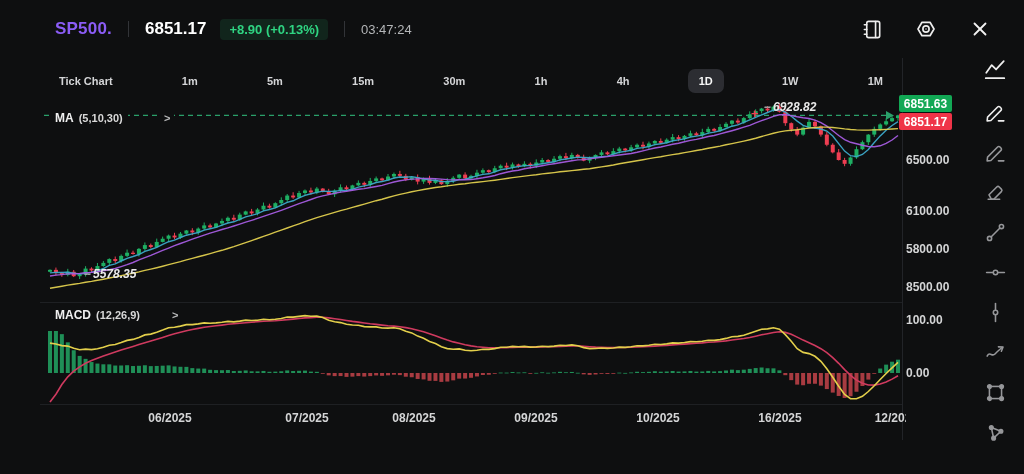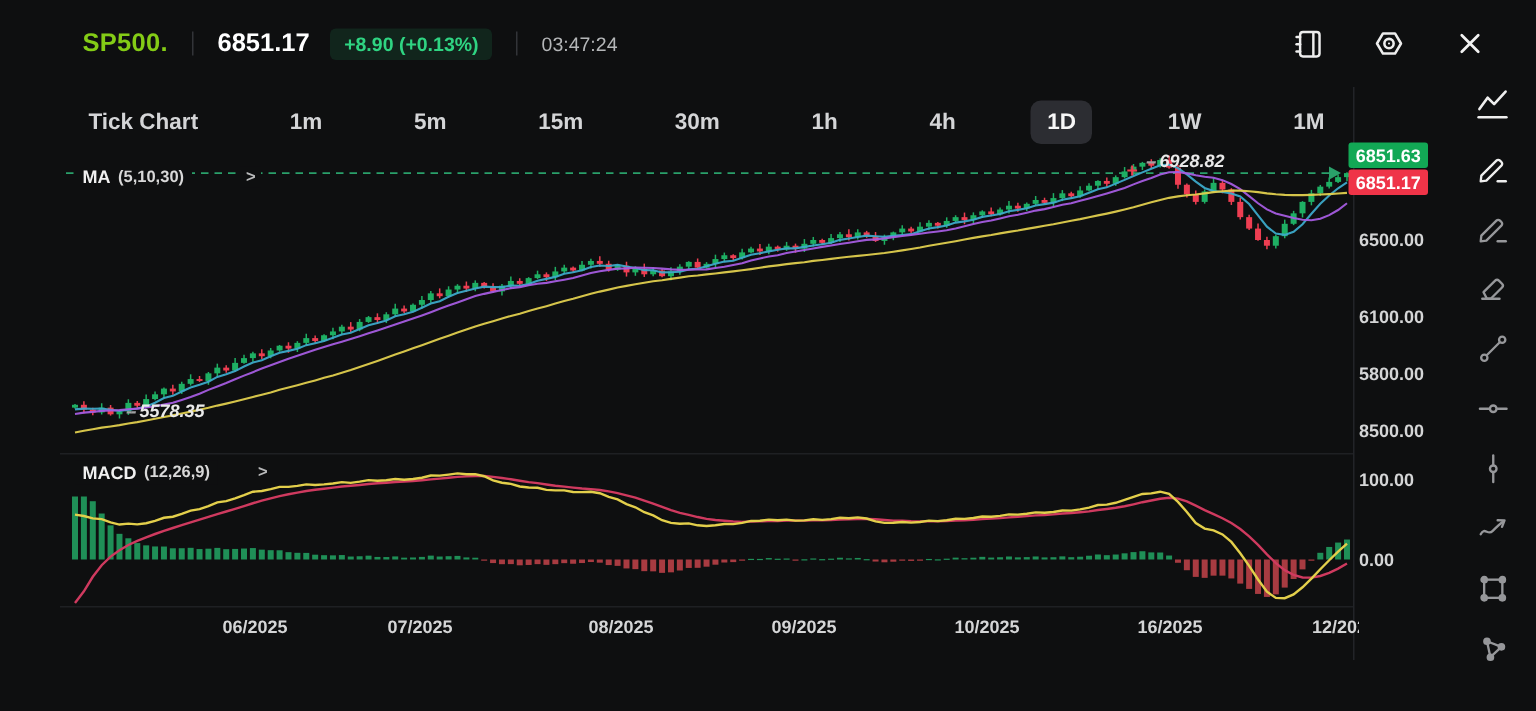--- a/index.html
+++ b/index.html
@@ -4,34 +4,34 @@
 <style>
   * { margin:0; padding:0; box-sizing:border-box; }
   html,body { background:#0e0f10; }
   body { width:1024px; height:474px; overflow:hidden;
          font-family:"Liberation Sans","DejaVu Sans",sans-serif; color:#e8e8e8; }
   #app { position:relative; width:1024px; height:474px; background:#0e0f10; }
 
   
   .header { position:absolute; left:0; top:0; width:1024px; height:58px;
             display:flex; align-items:center; padding-left:55px; }
-  .symbol { font-size:17px; font-weight:700; color:#84cc16; letter-spacing:.2px; }
+  .symbol { font-size:17px; font-weight:700; color:#8b5cf6; letter-spacing:.2px; }
   .vdiv { width:1px; height:16px; background:#323438; margin:0 16px; }
   .price { font-size:17px; font-weight:700; color:#ffffff; }
   .pill { margin-left:14px; background:rgba(32,178,108,0.14); border-radius:4px;
           padding:3px 9px; font-size:13px; font-weight:700; color:#2fd482; }
   .time { font-size:13px; color:#b4b6b8; font-weight:500; }
   .header-icons { position:absolute; right:32px; top:0; height:58px;
                   display:flex; align-items:center; gap:30px; }
   .hicon { width:24px; height:24px; display:flex; align-items:center; justify-content:center; cursor:pointer; }
 
   
   .tabs { position:absolute; left:40px; top:64px; width:862px; height:34px;
           display:flex; align-items:center; justify-content:space-between; padding:0 8px; }
-  .tab { font-size:15px; font-weight:600; color:#d4d5d7; padding:6px 11px;
+  .tab { font-size:11px; font-weight:600; color:#d4d5d7; padding:6px 11px;
          border-radius:7px; cursor:pointer; white-space:nowrap; }
   .tab.selected { background:#2c2d32; color:#f7f7f7; }
 
   
   .chart-area { position:absolute; inset:0; }
   .ind-label { position:absolute; display:flex; align-items:center; gap:5px;
                background:#0e0f10; padding:1px 5px; z-index:3; }
   .ind-name { font-size:12px; font-weight:700; color:#f0f0f0; }
   .ind-params { font-size:11px; font-weight:600; color:#d8d8d8;text-align:right; }
   .ind-chevron { position:absolute; background:#0e0f10; padding:1px 4px; z-index:3;
@@ -593,21 +593,21 @@
 
   <span class="ytick" style="top:153px;">6500.00</span>
   <span class="ytick" style="top:204px;text-align:right;">6100.00</span>
   <span class="ytick" style="top:242px;">5800.00</span>
   <span class="ytick" style="top:280px;">8500.00</span>
   <span class="ytick" style="top:313px;">100.00</span>
   <span class="ytick" style="top:366px;">0.00</span>
 
   <div class="xaxis">
     <span class="xtick" style="left:170px;">06/2025</span>
-    <span class="xtick" style="left:280px;">07/2025</span>
+    <span class="xtick" style="left:307px;">07/2025</span>
     <span class="xtick" style="left:414px;">08/2025</span>
     <span class="xtick" style="left:536px;">09/2025</span>
     <span class="xtick" style="left:658px;">10/2025</span>
     <span class="xtick" style="left:780px;">16/2025</span>
     <span class="xtick" style="left:893px;">12/202</span>
   </div>
 
   <div class="side-toolbar">
     <span class="tool" style="top:1px;">
       <svg class="icon" width="24" height="24" viewBox="0 0 22 22" fill="none" stroke="#eeeeee" stroke-width="1.6" stroke-linecap="round" stroke-linejoin="round">

